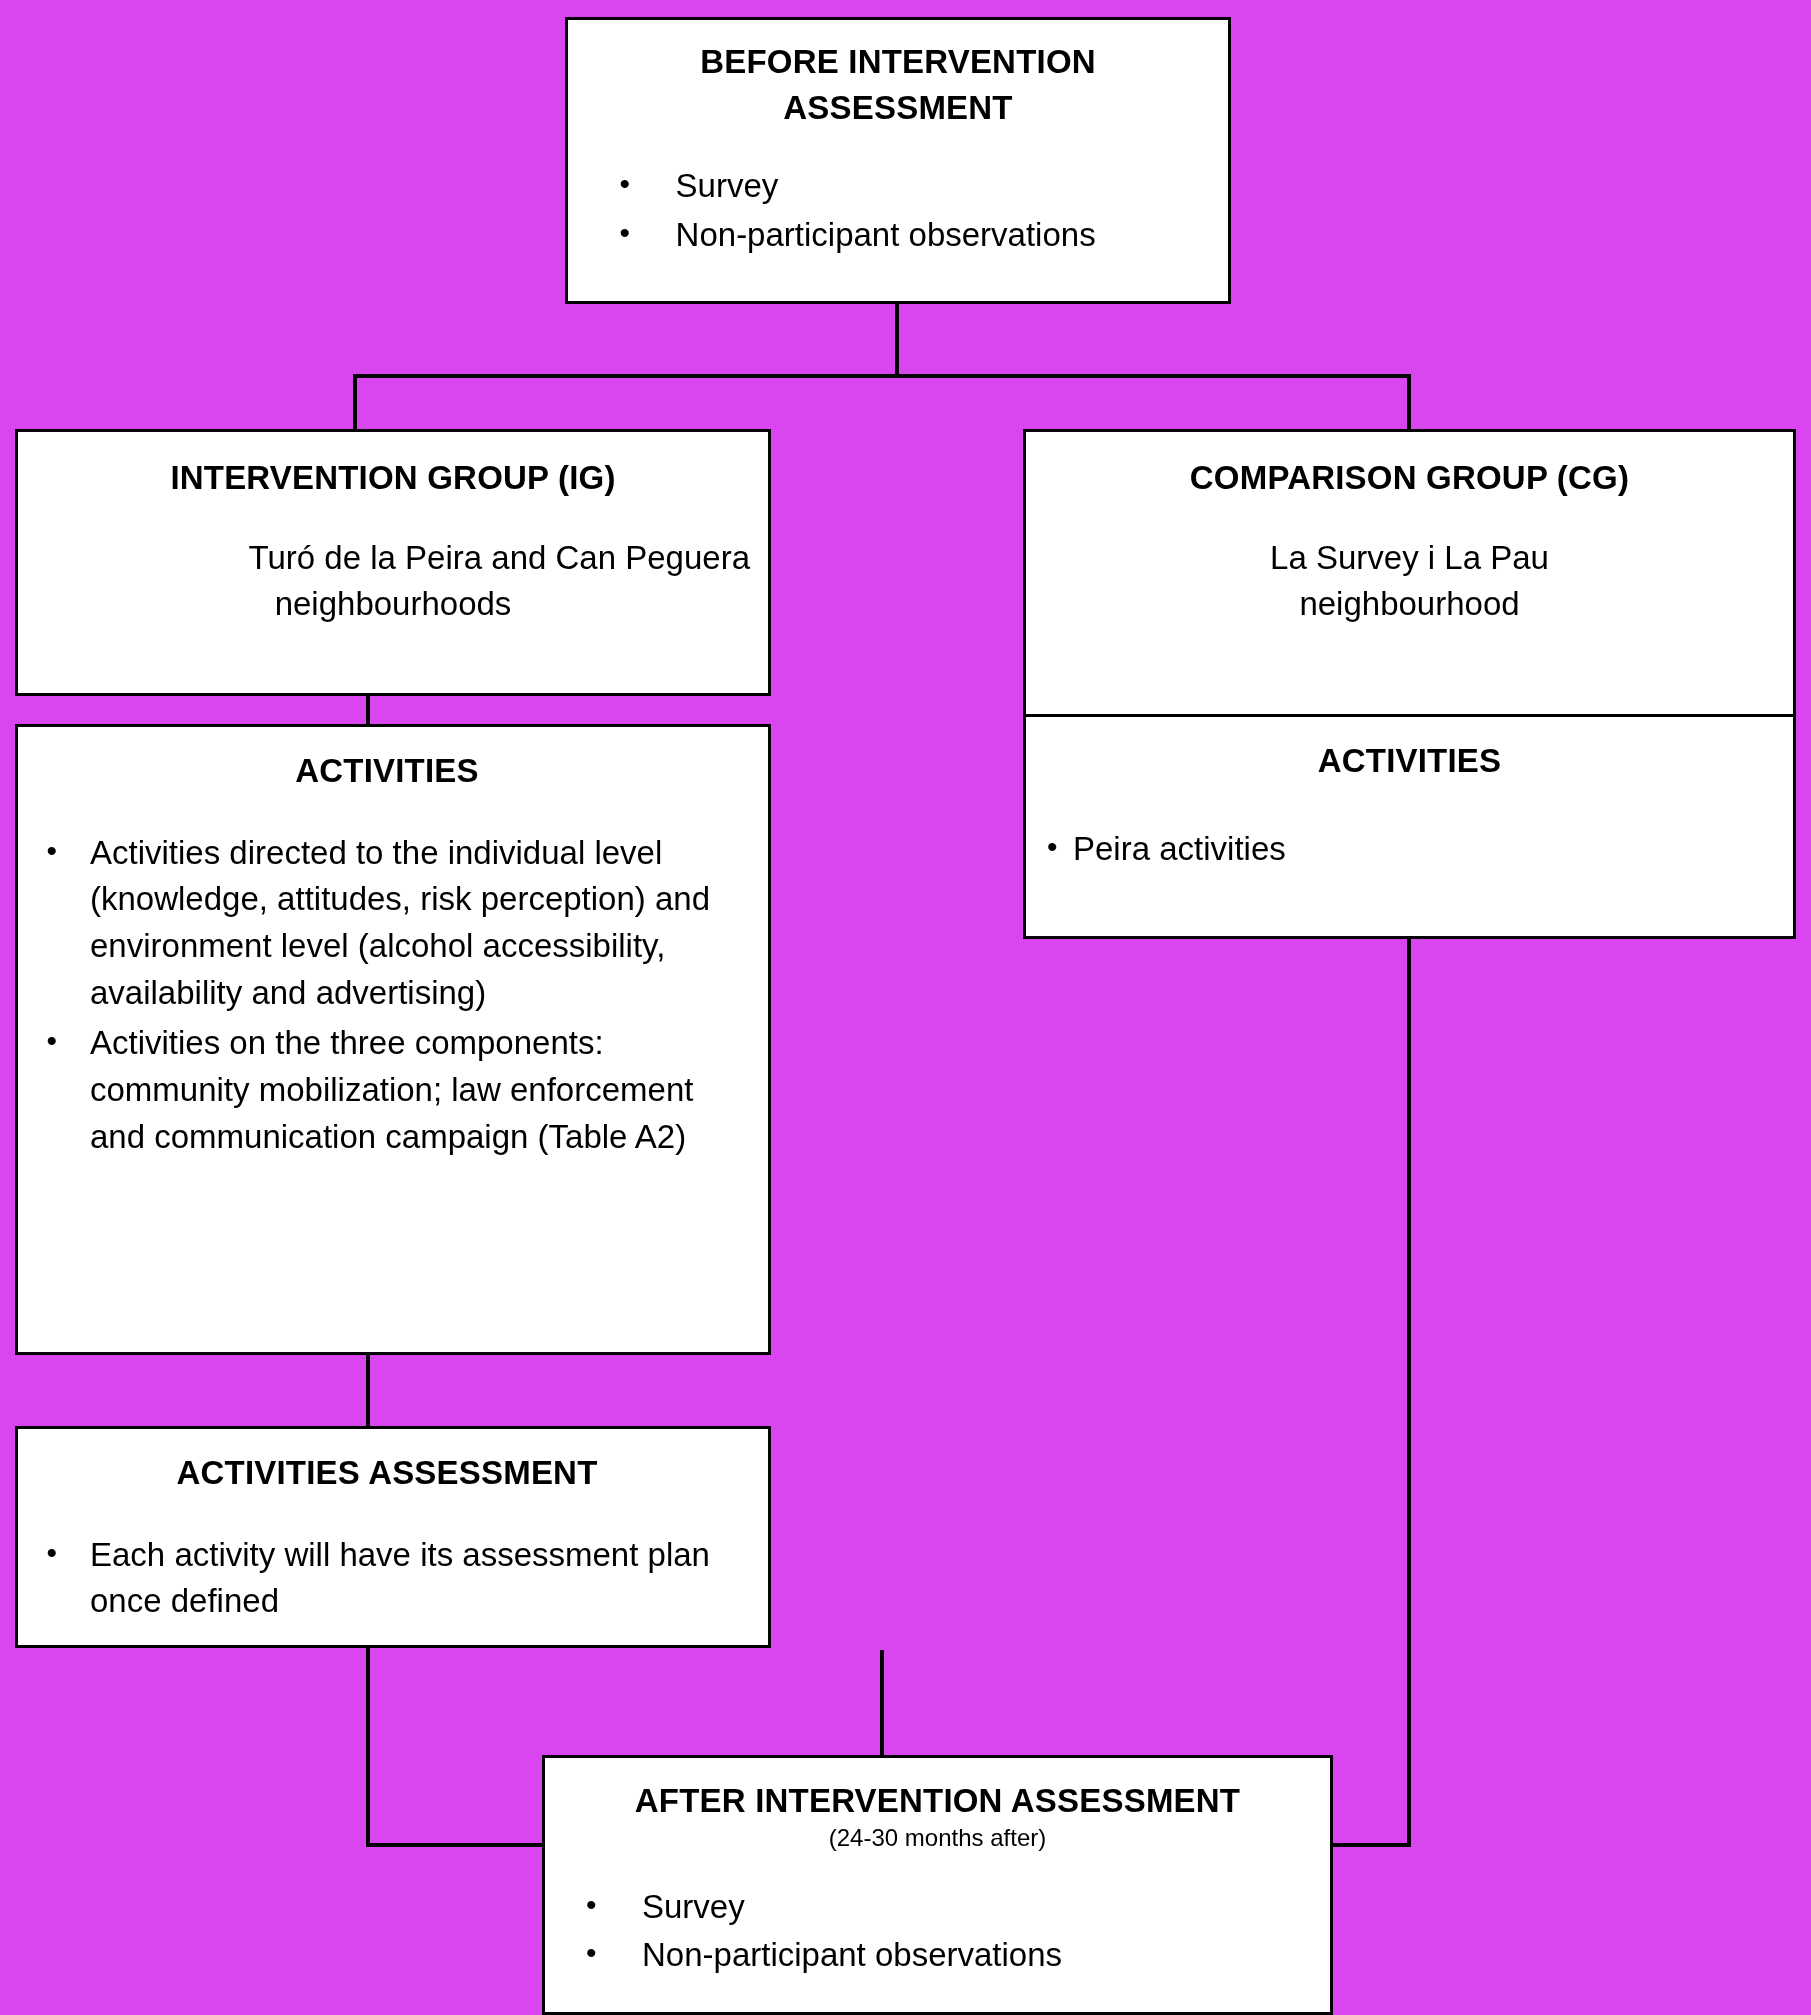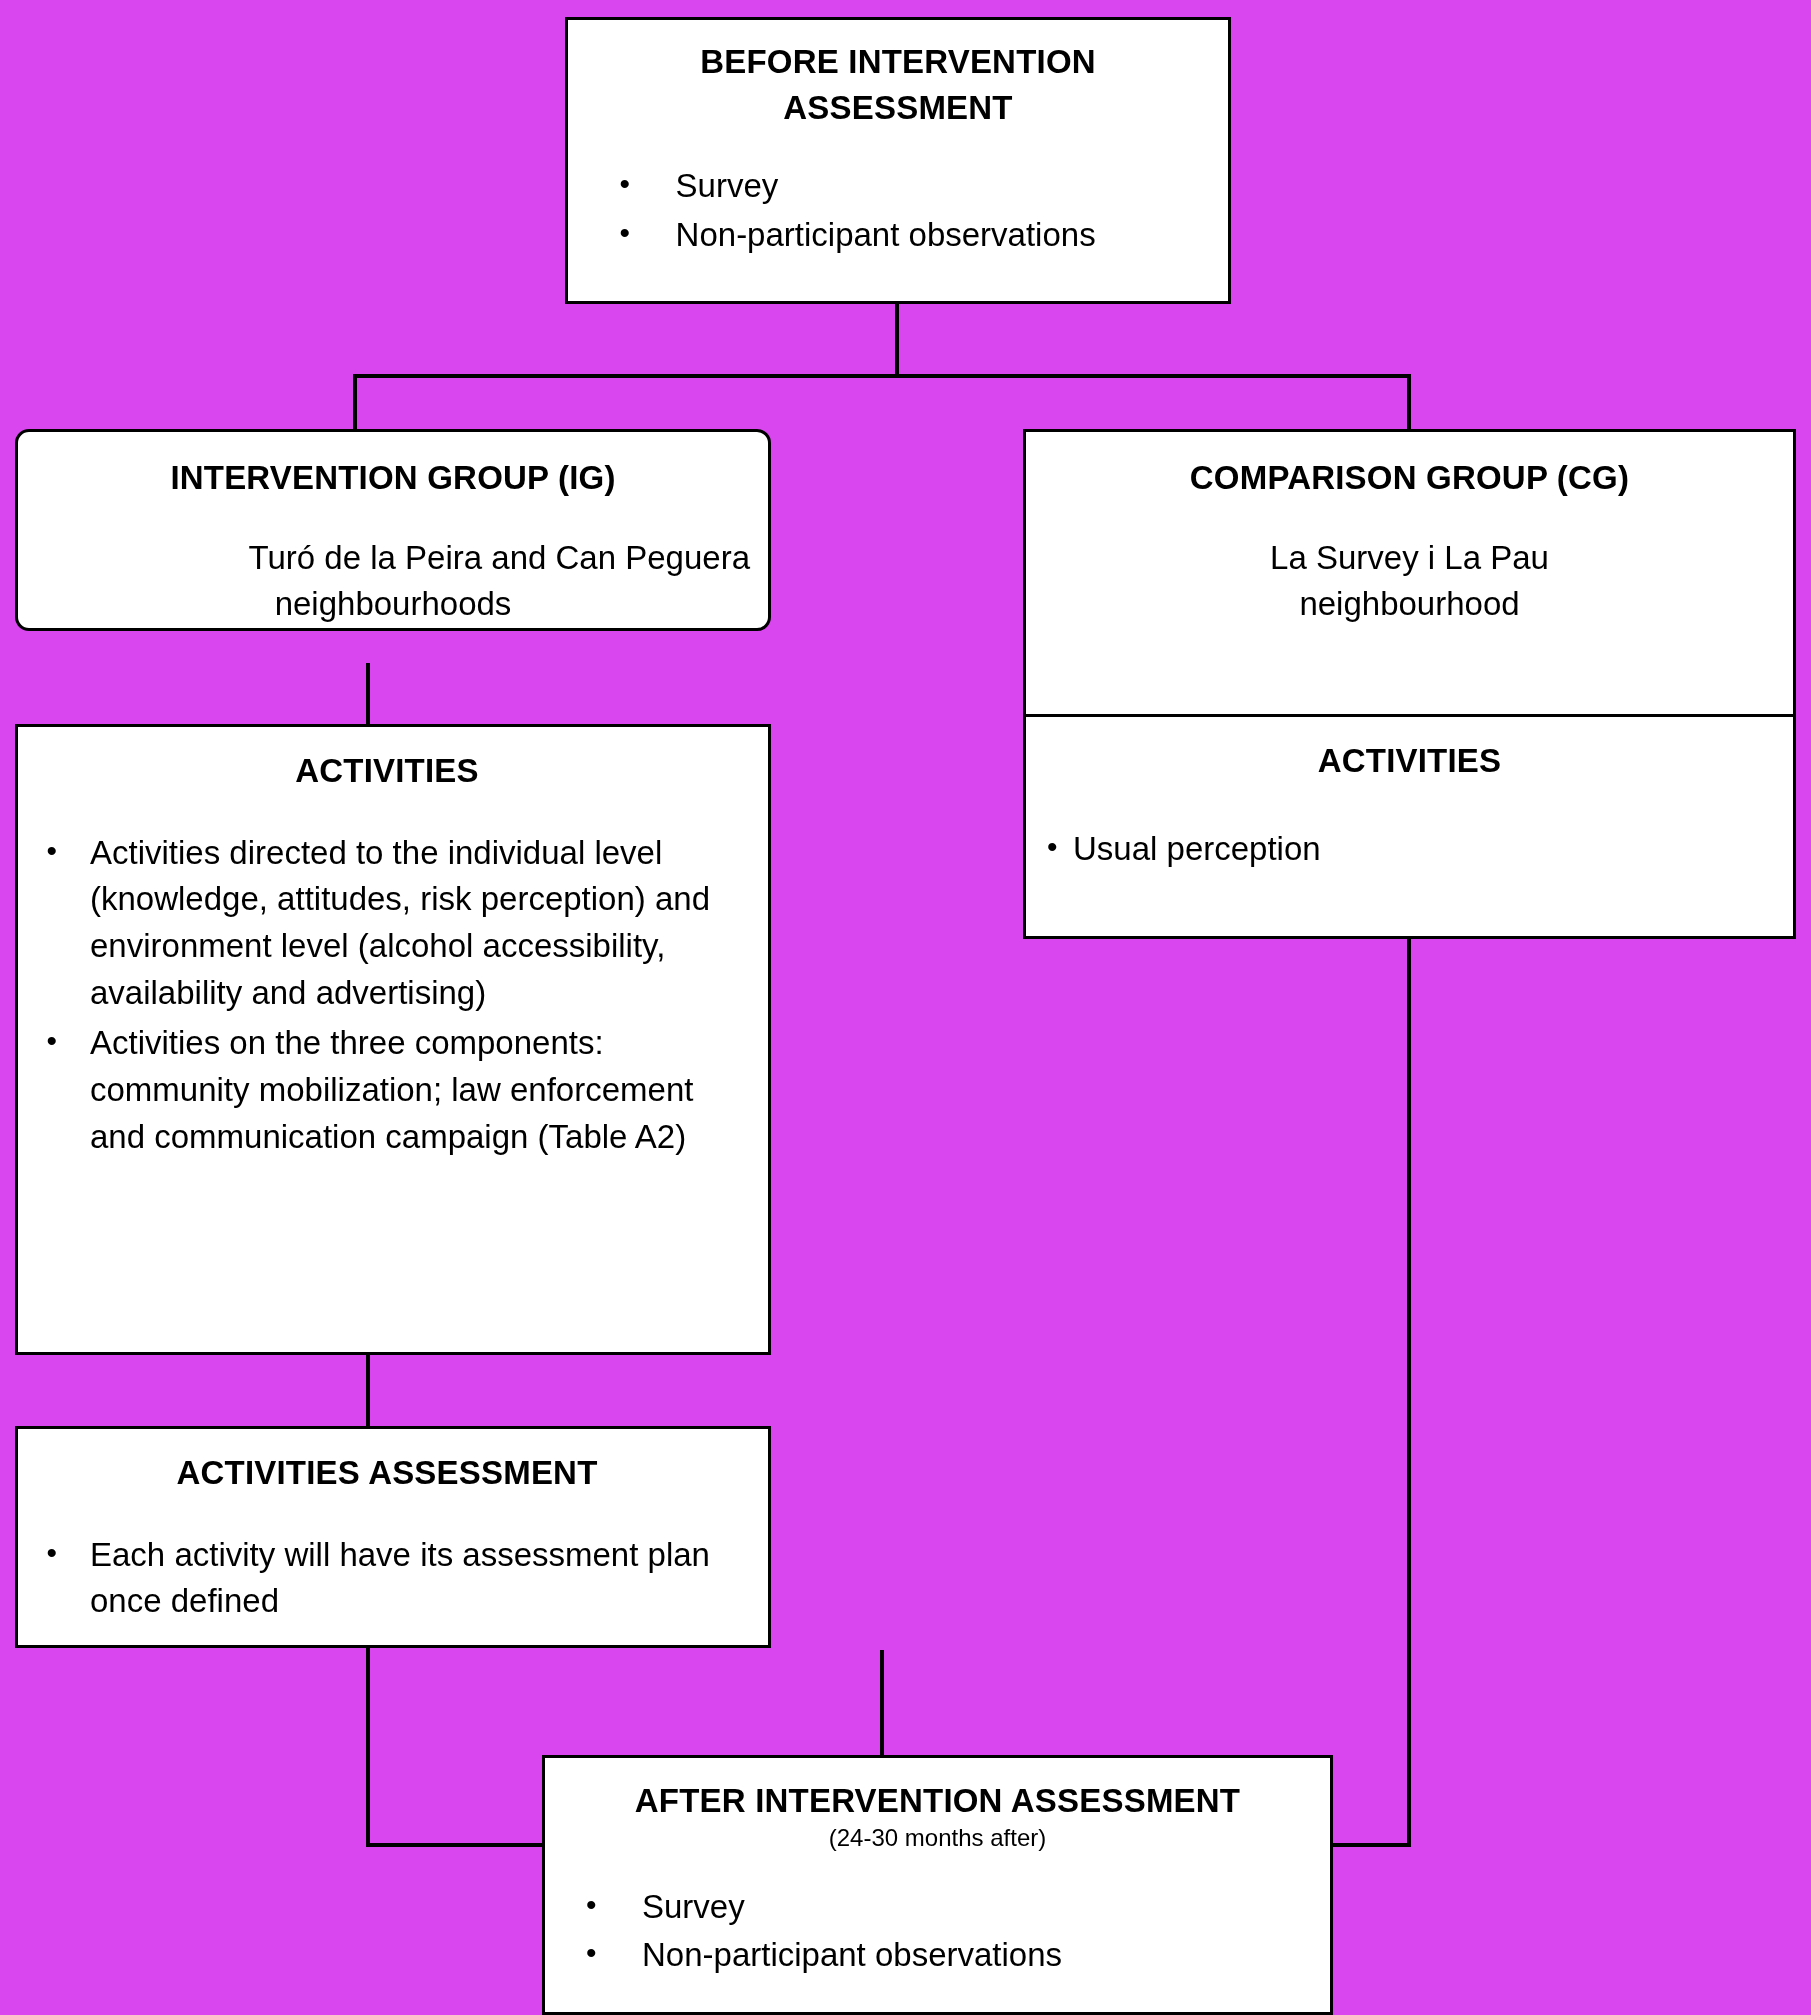--- a/index.html
+++ b/index.html
@@ -73,21 +73,21 @@
   .line {
     position: absolute;
     background: #000000;
     z-index: 1;
   }
   .vline { width: 3.8px; }
   .hline { height: 3.8px; }
 
   
   #box-before      { left: 565px;  top: 16.6px;   width: 666px;  height: 287px; }
-  #box-ig          { left: 15px;   top: 429px;  width: 756px; height: 202px; border-radius: 14px; }
+  #box-ig          { left: 15px;   top: 429px;  width: 756px; height: 267px; }
   #box-cg          { left: 1023px; top: 429px;  width: 773px; height: 299px; }
   #box-ig-act      { left: 15px;   top: 724px;  width: 756px; height: 631px; }
   #box-cg-act      { left: 1023px; top: 714px;  width: 773px; height: 225px; }
   #box-assess      { left: 15px;   top: 1426px; width: 756px; height: 222px; }
   #box-after       { left: 542px;  top: 1755px; width: 791px;  height: 260px; }
 
   .pad-28 { padding: 19.6px 22.6px 0 22.6px; }
 </style>
 </head>
 <body>
@@ -138,21 +138,21 @@
     <div class="node-title">ACTIVITIES</div>
     <ul class="bullets b-mid" style="margin-top:36px;">
       <li>Activities directed to the individual level (knowledge, attitudes, risk perception) and environment level (alcohol accessibility, availability and advertising)</li>
       <li>Activities on the three components: community mobilization; law enforcement and communication campaign (Table A2)</li>
     </ul>
   </div>
 
   <div class="node" id="box-cg-act" style="padding:21px 21px 0 21px;">
     <div class="node-title">ACTIVITIES</div>
     <ul class="bullets b-tight" style="margin-top:42px;">
-      <li>Usual perception</li>
+      <li>Peira activities</li>
     </ul>
   </div>
 
   <div class="node" id="box-assess" style="padding:21px 21px 0 9px;">
     <div class="node-title">ACTIVITIES ASSESSMENT</div>
     <ul class="bullets b-mid" style="margin-top:36px;">
       <li>Each activity will have its assessment plan once defined</li>
     </ul>
   </div>
 

